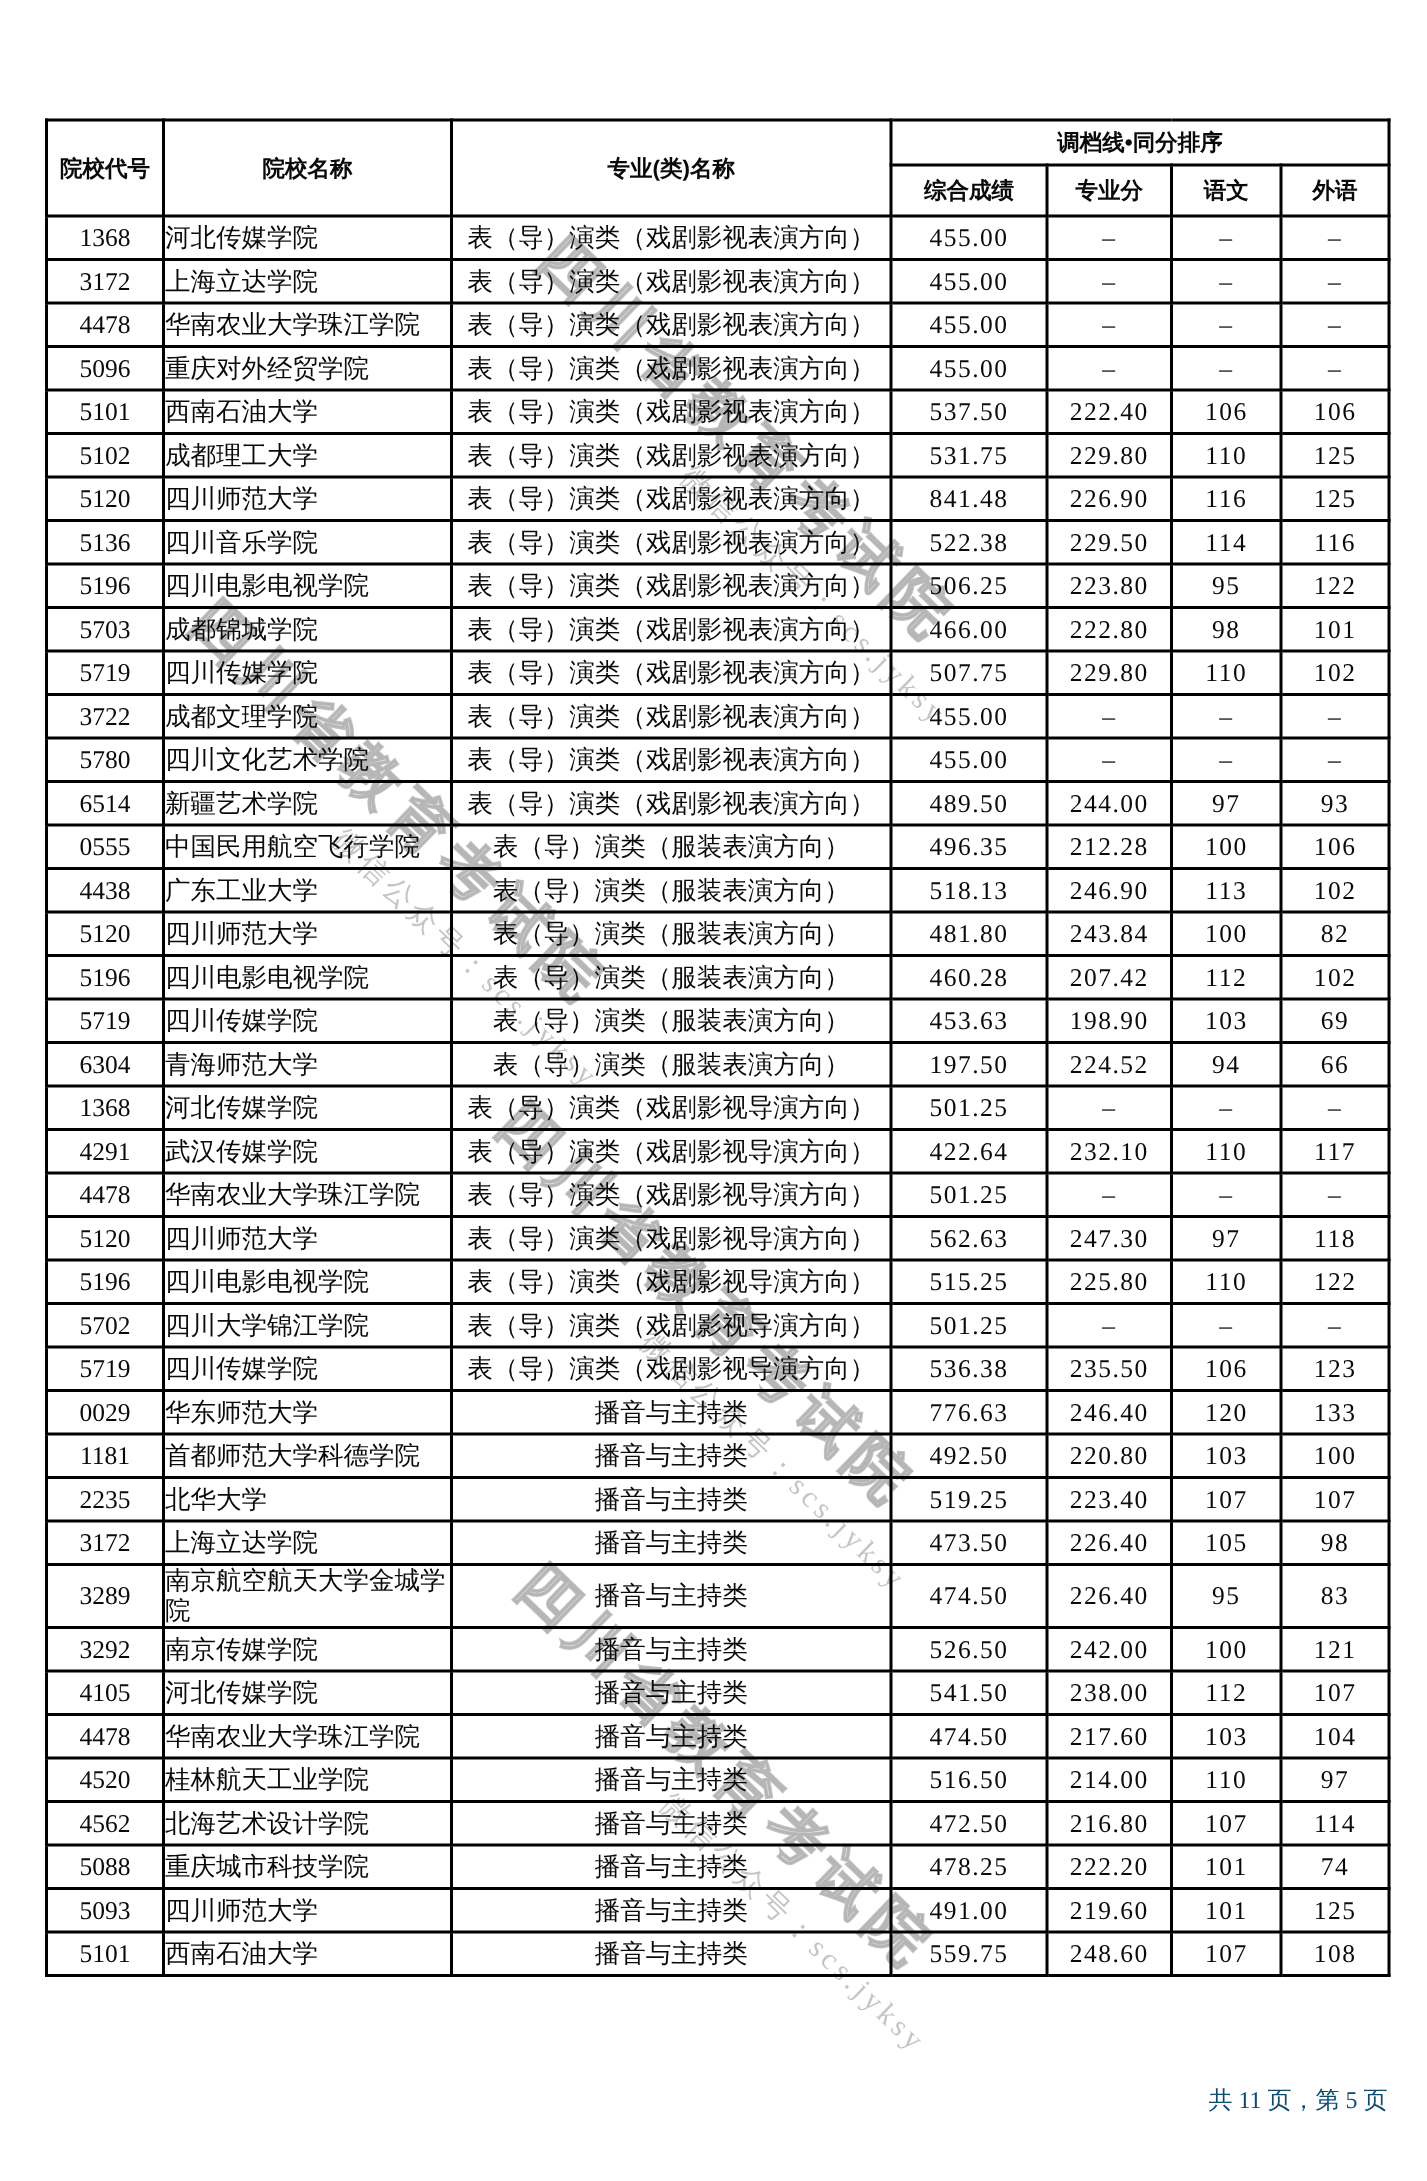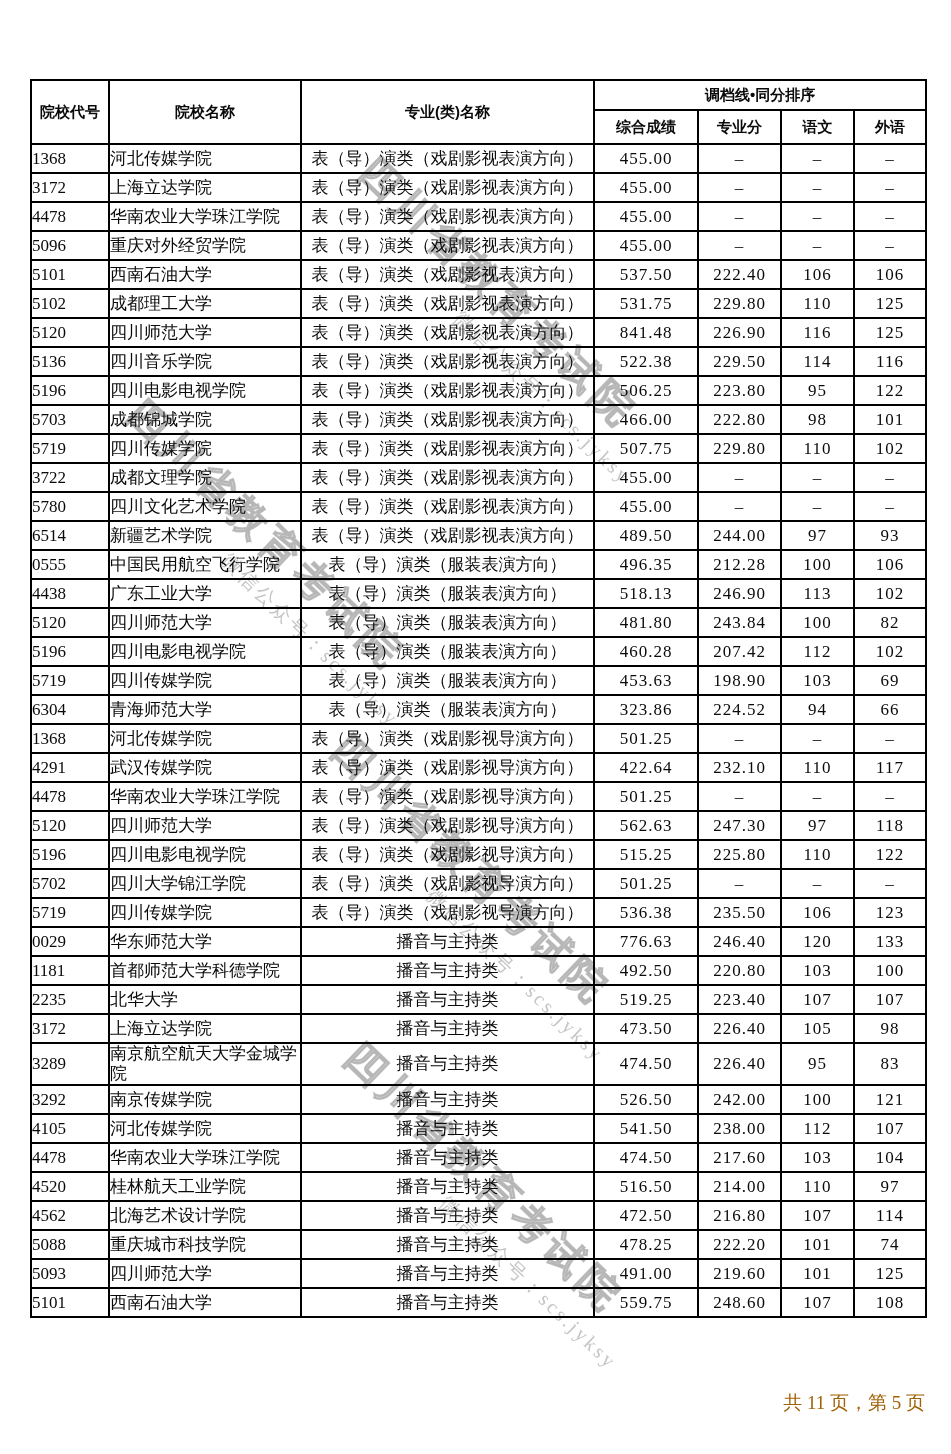--- a/index.html
+++ b/index.html
@@ -56,31 +56,31 @@
     font-weight:bold;
     text-align:center;
     font-family:"Liberation Sans","DejaVu Sans",sans-serif;
     font-size:15px;
   }
   thead tr.h1{height:30px;}
   thead tr.h2{height:34px;}
   th.name-h{text-align:left;padding-left:5px;}
   tbody tr{height:29px;}
   tbody td{line-height:20px;}
-  td.c0{text-align:left;}
+  td.c0{text-align:center;}
   td.c1{text-align:left;padding-left:6px;}
   td.c2{text-align:center;padding-left:6px;}
   td.c3,td.c4,td.c5,td.c6{text-align:center;letter-spacing:1px;}
   
   .footer{
     position:absolute;
     top:1390px;right:26px;
-    font-size:19px;
+    font-size:16px;
     z-index:1;
-    color:#a16207;
+    color:#0c4a6e;
   }
 </style>
 </head>
 <body>
 
 <div class="page">
 
   <div class="watermark-layer">
     <div class="wm" style="left:382px;top:148px;">
       <div class="wm-big">四川省教育考试院</div>
@@ -293,21 +293,21 @@
           <td class="c2">表（导）演类（服装表演方向）</td>
           <td class="c3">453.63</td>
           <td class="c4">198.90</td>
           <td class="c5">103</td>
           <td class="c6">69</td>
         </tr>
         <tr>
           <td class="c0">6304</td>
           <td class="c1">青海师范大学</td>
           <td class="c2">表（导）演类（服装表演方向）</td>
-          <td class="c3">323.86</td>
+          <td class="c3">197.50</td>
           <td class="c4">224.52</td>
           <td class="c5">94</td>
           <td class="c6">66</td>
         </tr>
         <tr>
           <td class="c0">1368</td>
           <td class="c1">河北传媒学院</td>
           <td class="c2">表（导）演类（戏剧影视导演方向）</td>
           <td class="c3">501.25</td>
           <td class="c4">–</td>

